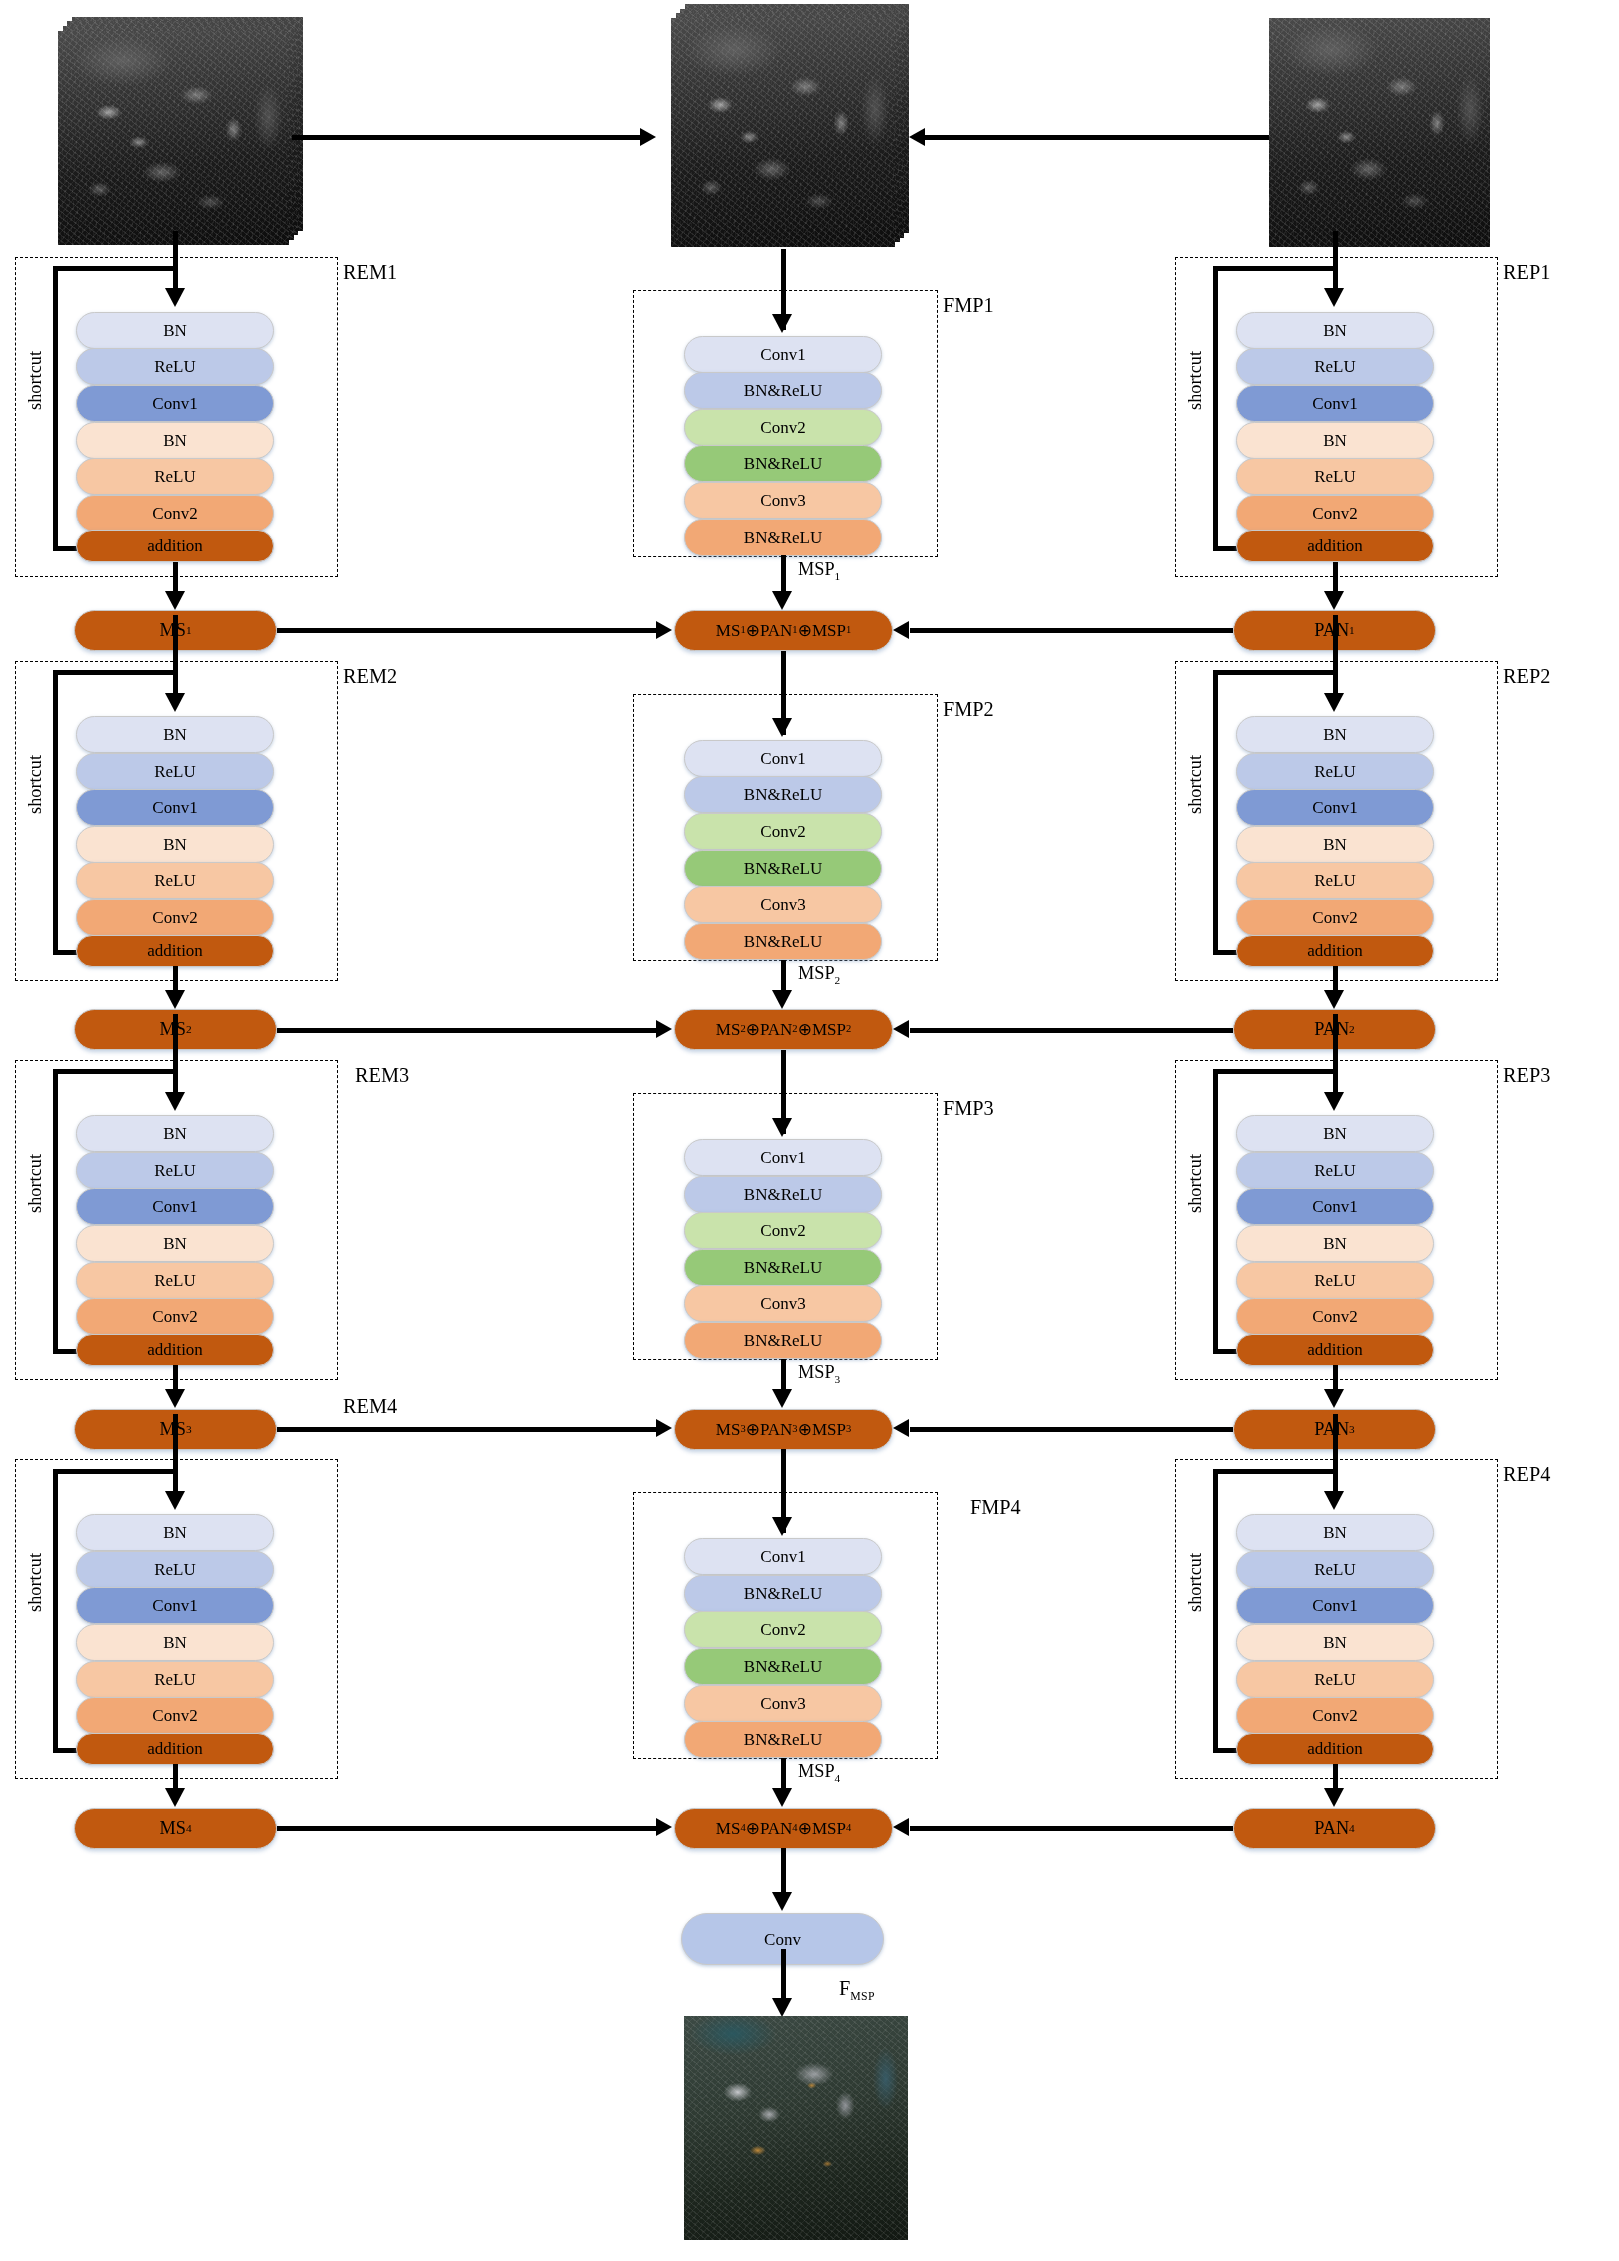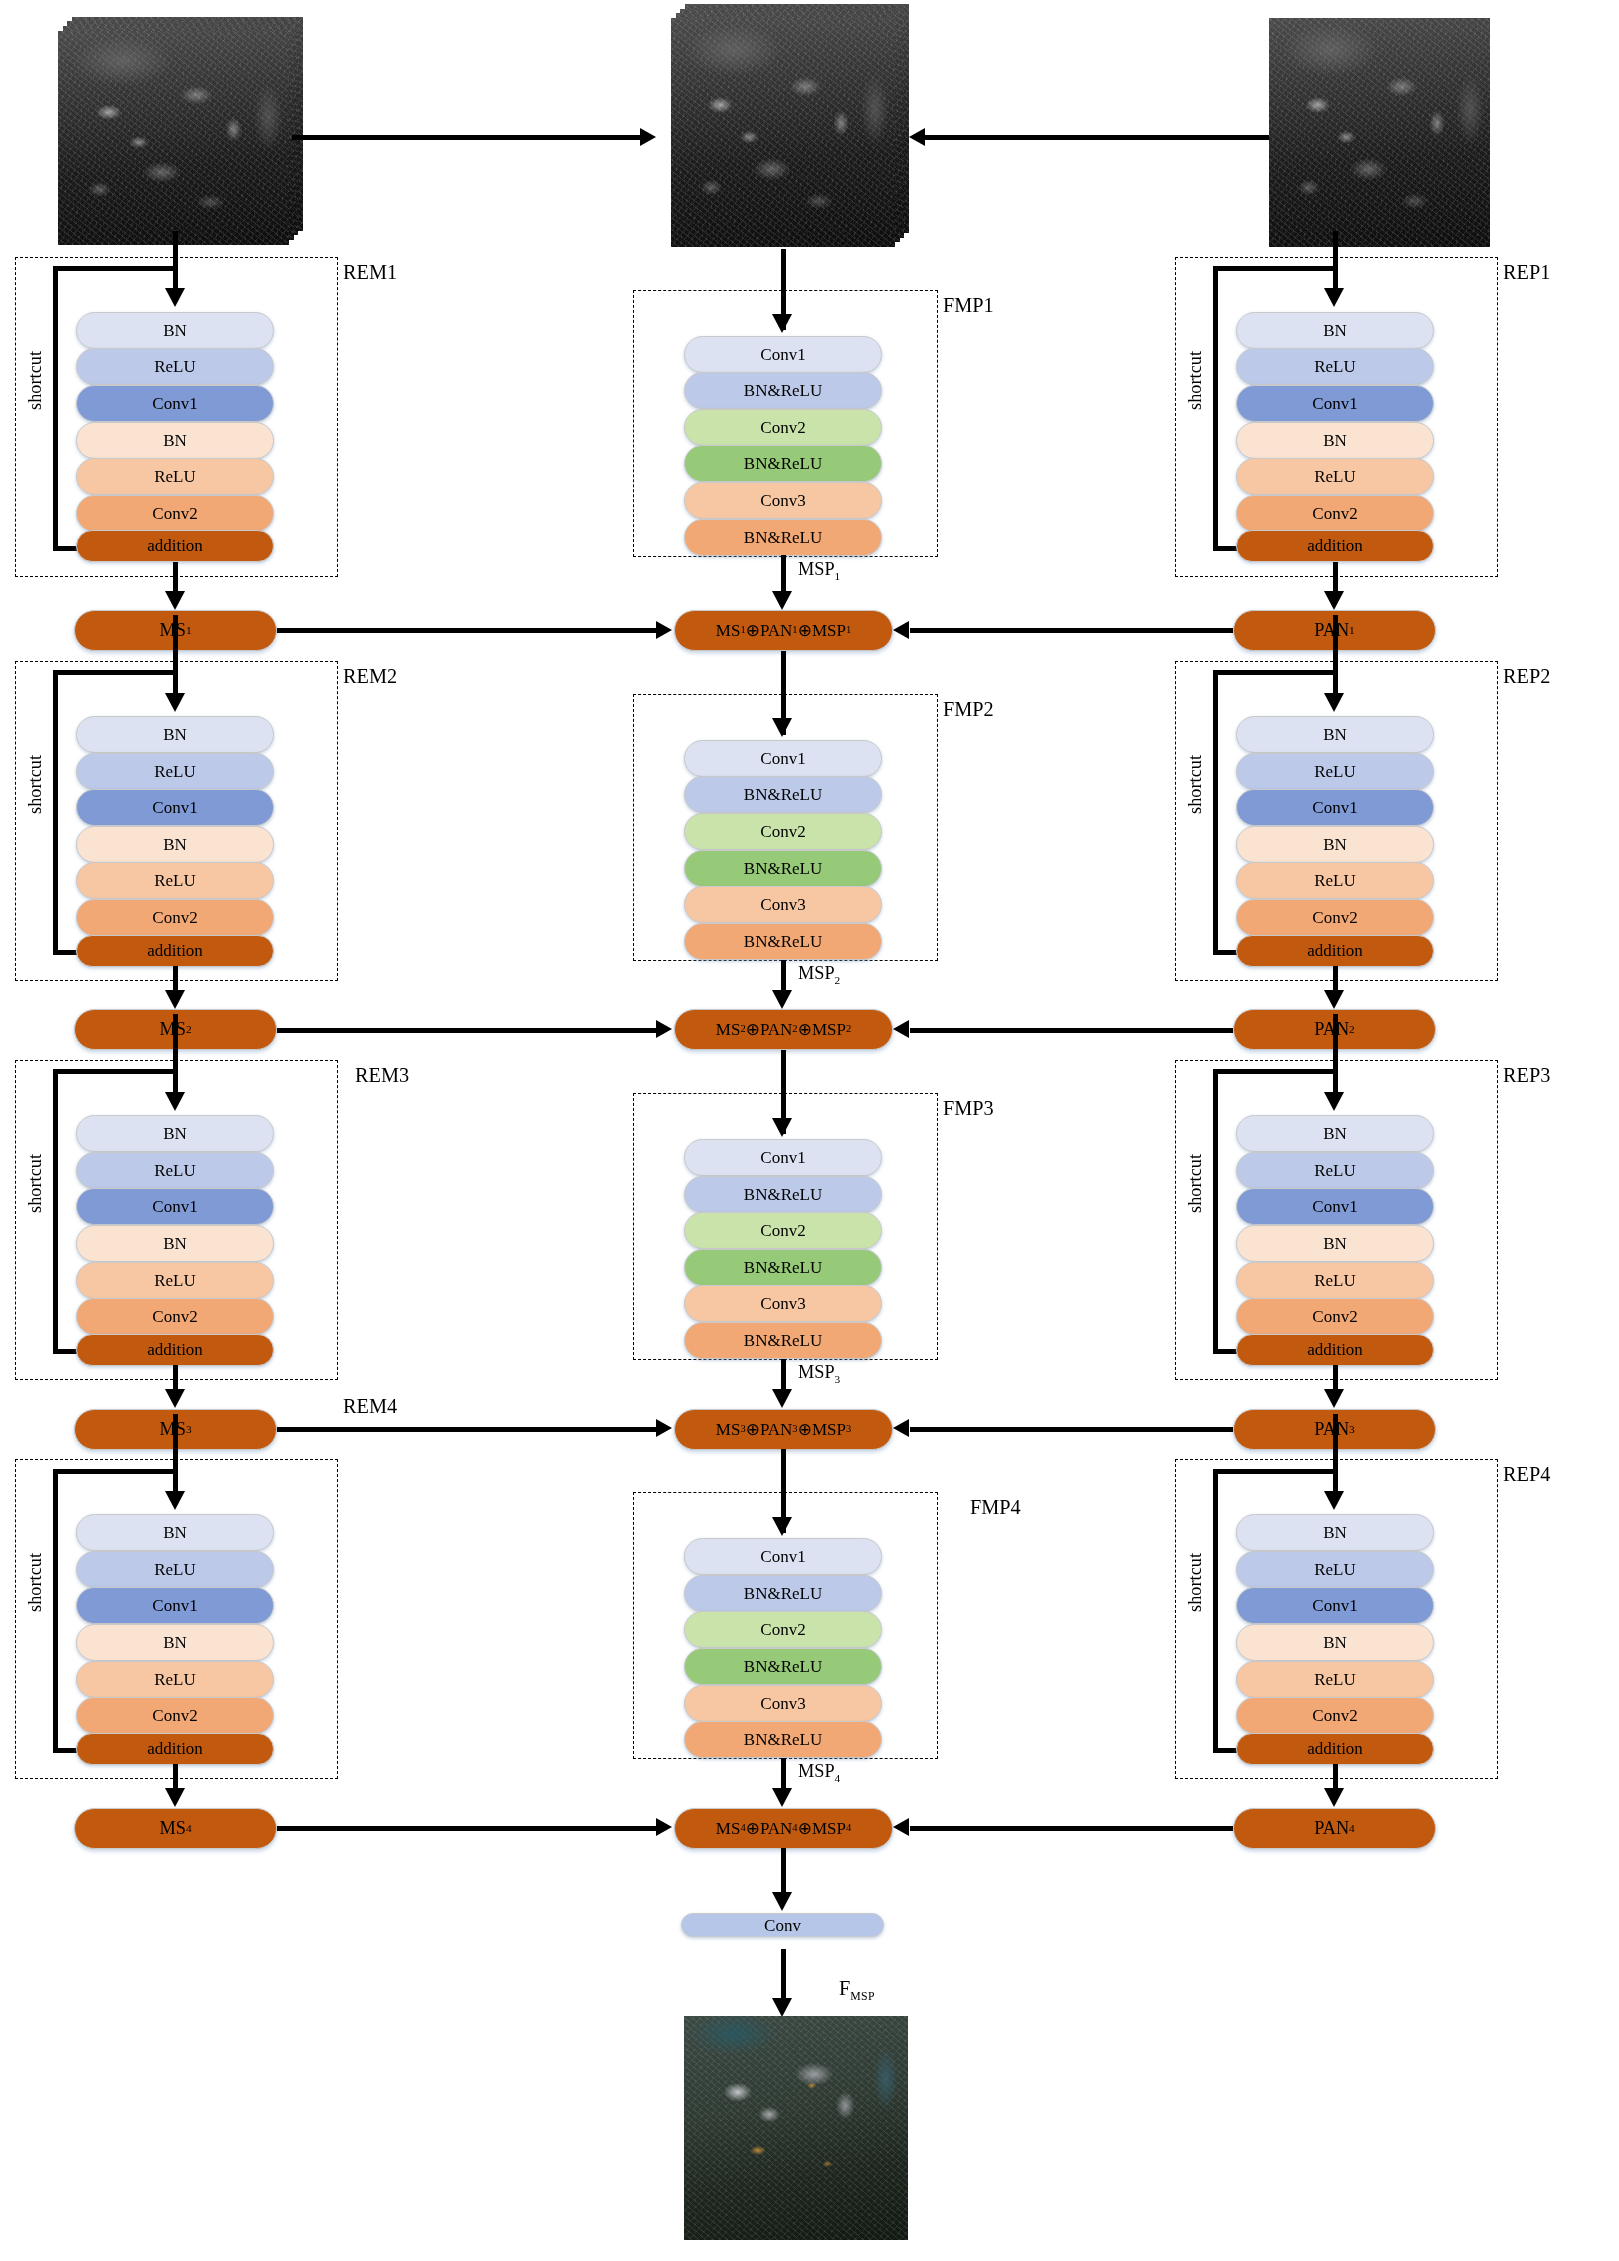--- a/index.html
+++ b/index.html
@@ -567,21 +567,21 @@
       <span>⊕</span>
       <span>MSP</span>
       <sub class="sub">4</sub>
     </div>
     <div class="hline thick" style="left: 277px; top: 1826px; width: 379px;"></div>
     <div class="arrow-right" style="left: 656px; top: 1818px;"></div>
     <div class="hline thick" style="left: 910px; top: 1826px; width: 323px;"></div>
     <div class="arrow-left" style="left: 893px; top: 1818px;"></div>
     <div class="vline thick" style="left: 781px; top: 1848px; height: 46px;"></div>
     <div class="arrow-down big" style="left: 772px; top: 1892px;"></div>
-    <div class="pill" style="left: 681px; top: 1913px; width: 203px; height: 24px; background: rgb(182, 198, 232);">
+    <div class="pill" style="left: 681px; top: 1913px; width: 203px; height: 52px; background: rgb(182, 198, 232);">
       <span>Conv</span>
     </div>
     <div class="vline thick" style="left: 781px; top: 1949px; height: 56px;"></div>
     <div class="arrow-down big" style="left: 772px; top: 1998px;"></div>
     <div class="lbl" style="left: 839px; top: 1978px;"><span>F</span><sub class="subsm">MSP</sub></div>
     <div style="left: 684px; top: 2016px; width: 224px; height: 224px; position: absolute;">
       <div class="sat color" style="left: 0px; top: 0px; width: 224px; height: 224px;">
         <div class="layer"></div>
       </div>
     </div>

